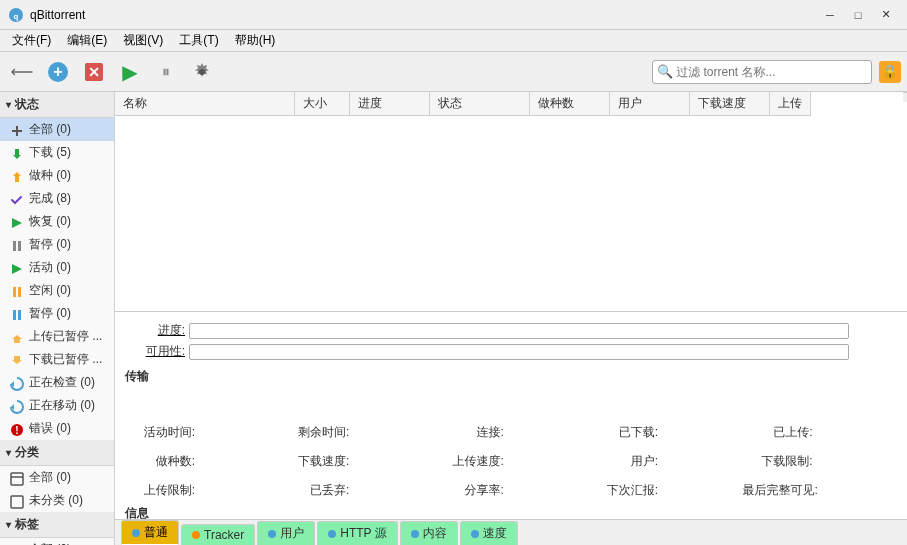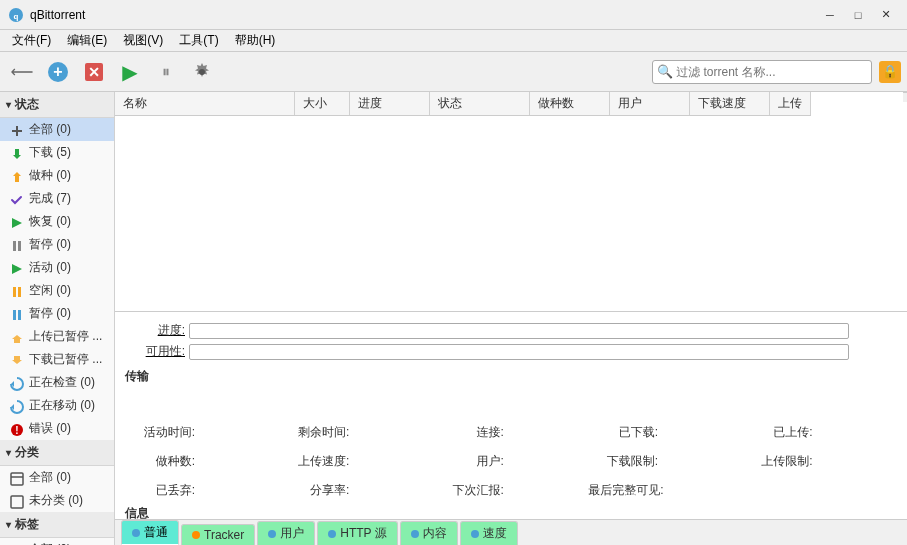--- a/index.html
+++ b/index.html
@@ -307,21 +307,21 @@
       border-bottom: none;
       background: #86efac;
       cursor: pointer;
       border-radius: 3px 3px 0 0;
       display: flex;
       align-items: center;
       gap: 4px;
       color: #333;
     }
     .btab.active {
-      background: #5eead4;
+      background: #eab308;
       border-bottom: 1px solid #fff;
       color: #000;
     }
     .btab-dot {
       width: 8px;
       height: 8px;
       border-radius: 50%;
       display: inline-block;
     }
 
@@ -424,21 +424,21 @@
           </svg>
       </span>
       <span>做种 (0)</span>
     </div>
     <div class="sidebar-item">
       <span class="si-icon">
         <svg width="14" height="14" viewBox="0 0 14 14">
             <path d="M2 7 L5 10 L11 4" stroke="#6f42c1" stroke-width="2" fill="none" stroke-linecap="round"></path>
           </svg>
       </span>
-      <span>完成 (7)</span>
+      <span>完成 (8)</span>
     </div>
     <div class="sidebar-item">
       <span class="si-icon">
         <svg width="14" height="14" viewBox="0 0 14 14">
             <polygon points="2,2 12,7 2,12" fill="#28a745"></polygon>
           </svg>
       </span>
       <span>恢复 (0)</span>
     </div>
     <div class="sidebar-item">
@@ -614,20 +614,24 @@
         </div>
         <div class="detail-grid-item">
           <span class="dg-label">已上传:</span>
           <span class="dg-value"></span>
         </div>
         <div class="detail-grid-item">
           <span class="dg-label">做种数:</span>
           <span class="dg-value"></span>
         </div>
         <div class="detail-grid-item">
+          <span class="dg-label">下载速度:</span>
+          <span class="dg-value"></span>
+        </div>
+        <div class="detail-grid-item">
           <span class="dg-label">上传速度:</span>
           <span class="dg-value"></span>
         </div>
         <div class="detail-grid-item">
           <span class="dg-label">用户:</span>
           <span class="dg-value"></span>
         </div>
         <div class="detail-grid-item">
           <span class="dg-label">下载限制:</span>
           <span class="dg-value"></span>

